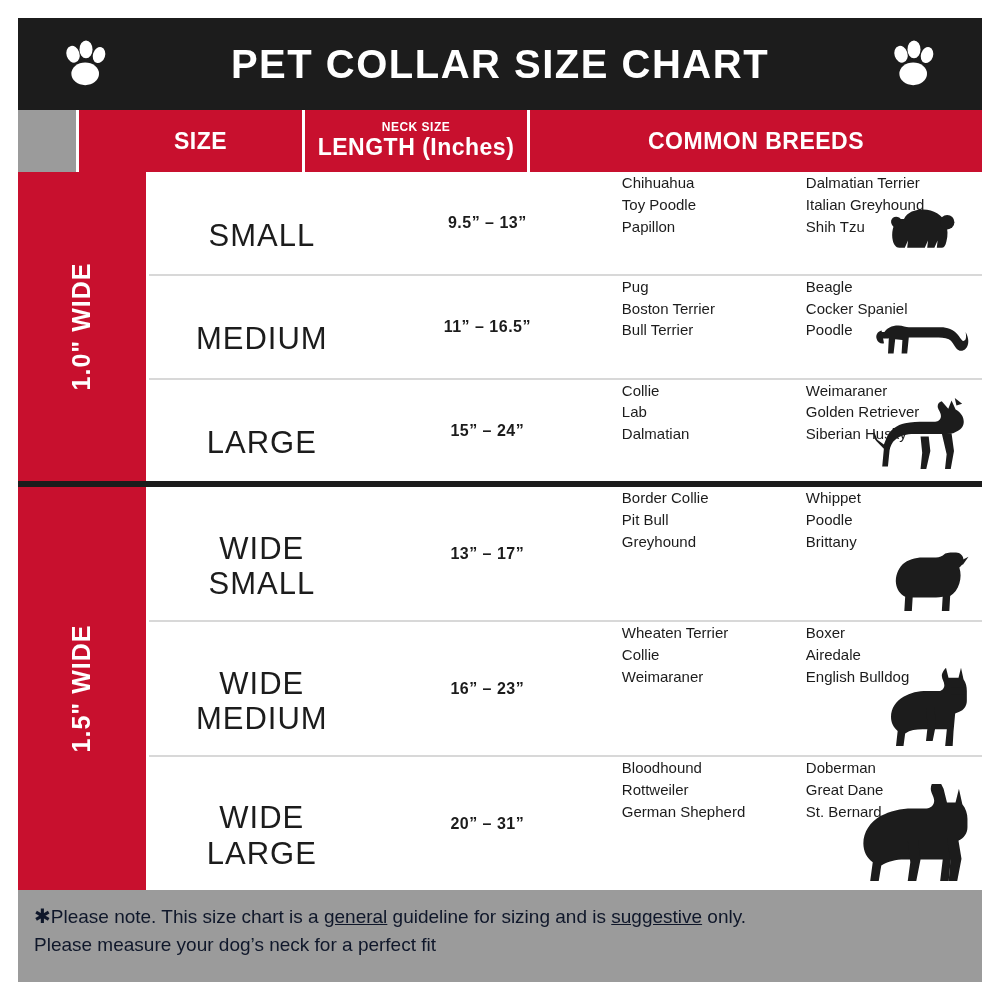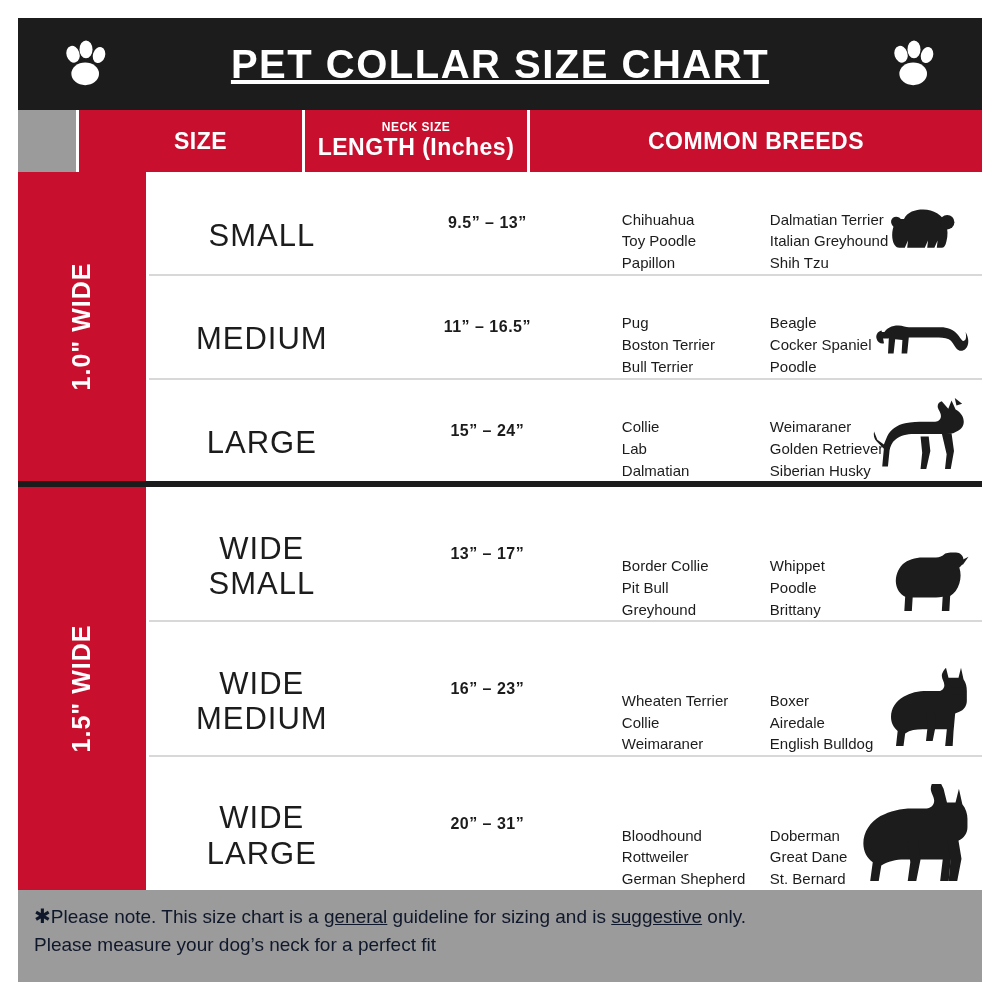--- a/index.html
+++ b/index.html
@@ -37,21 +37,20 @@
     align-items: center;
     justify-content: center;
     position: relative;
   }
   .header-title {
     color: #ffffff;
     font-size: 40px;
     font-weight: bold;
     letter-spacing: 1.5px;
     text-align: center;
-    text-decoration: underline;
   }
   .paw {
     position: absolute;
     top: 50%;
     transform: translateY(-50%);
     width: 52px;
     height: 52px;
   }
   .paw.left { left: 42px; }
   .paw.right { right: 42px; }
@@ -157,24 +156,25 @@
     align-items: center;
     justify-content: center;
     font-size: 16px;
     font-weight: bold;
     color: #1c1c1c;
     letter-spacing: 0.5px;
   }
   .cell-breeds {
     flex: 1 1 auto;
     display: flex;
-    align-items: flex-end;
+    align-items: flex-start;
     padding-left: 22px;
     box-sizing: border-box;
     position: relative;
+    gap: 36px;
   }
   .breed-col {
     font-size: 15px;
     color: #1c1c1c;
     line-height: 1.45;
     white-space: nowrap;
   }
   .breed-col.c1 { width: 148px; flex: 0 0 148px; }
   .breed-col.c2 { width: 140px; flex: 0 0 140px; }
   .dog {

